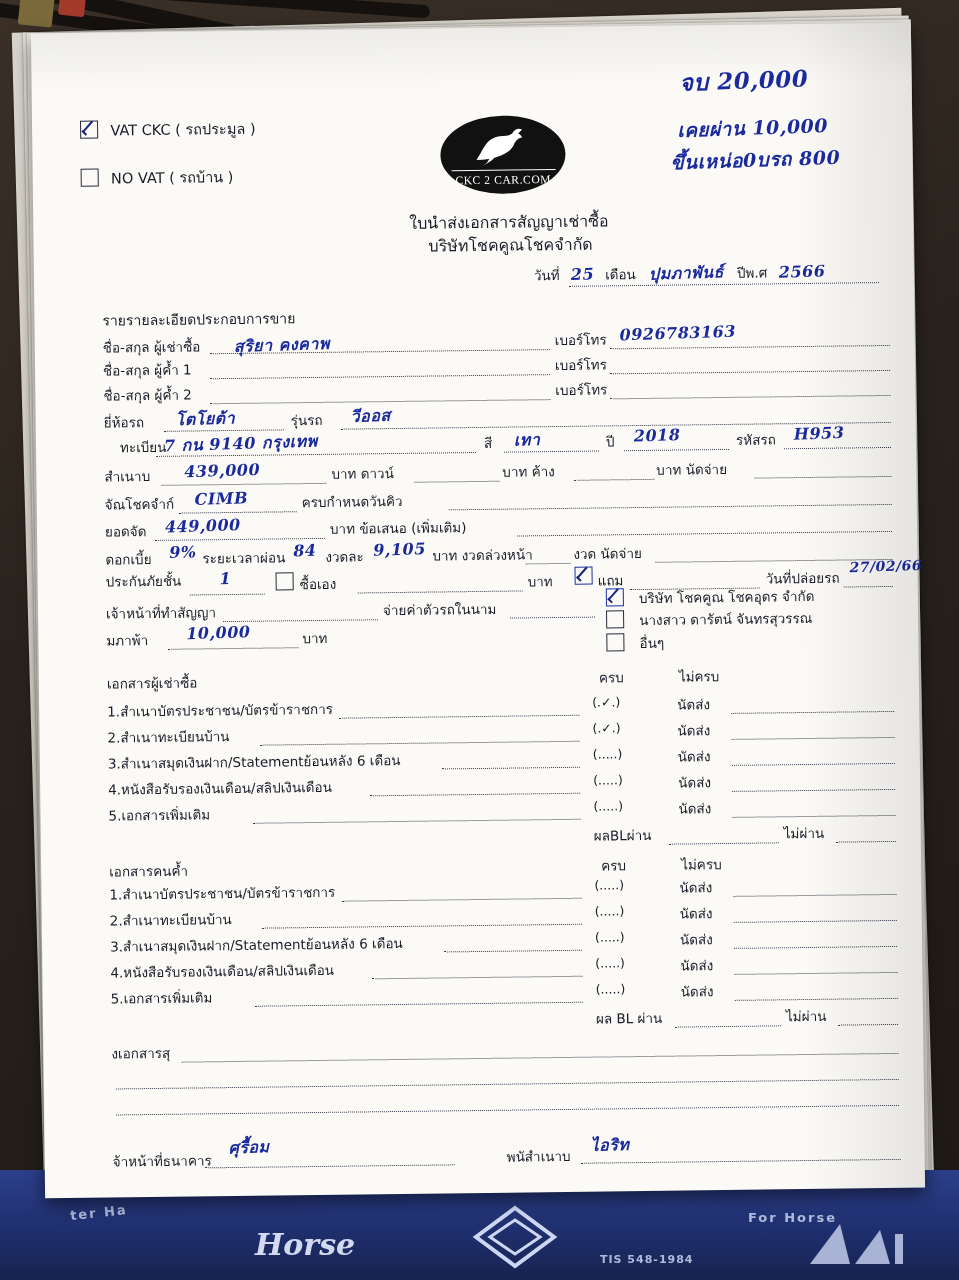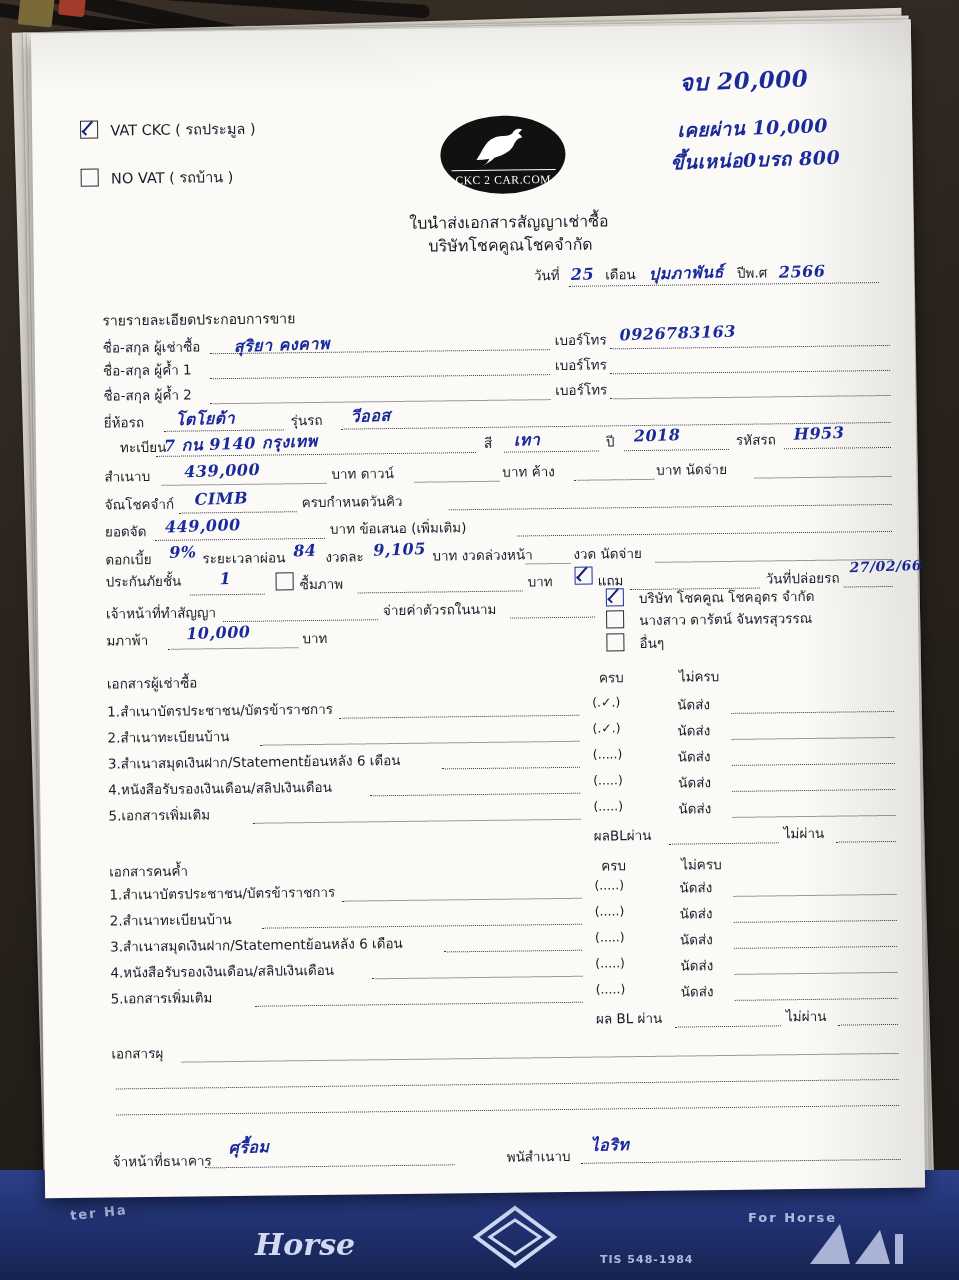--- a/index.html
+++ b/index.html
@@ -216,21 +216,21 @@
     <div class="abs hand md" style="left:336px;top:511px;">9,105</div>
     <div class="abs row-lbl" style="left:395px;top:516px;">บาท งวดล่วงหน้า</div>
     <div class="abs dots" style="left:488px;top:536px;width:45px;"></div>
     <div class="abs row-lbl" style="left:536px;top:516px;">งวด นัดจ่าย</div>
     <div class="abs dots" style="left:618px;top:536px;width:237px;"></div>
 
     <div class="abs row-lbl" style="left:68px;top:518px;margin-top:20px;">ประกันภัยชั้น</div>
     <div class="abs hand md" style="left:182px;top:538px;">1</div>
     <div class="abs dots" style="left:152px;top:563px;width:75px;"></div>
     <span class="cbox" style="position:absolute;left:238px;top:542px;"></span>
-    <div class="abs row-lbl" style="left:262px;top:543px;">ซื้มภาพ</div>
+    <div class="abs row-lbl" style="left:262px;top:543px;">ซื้อเอง</div>
     <div class="abs dots" style="left:320px;top:563px;width:165px;"></div>
     <div class="abs row-lbl" style="left:490px;top:543px;">บาท</div>
     <span class="cbox checked blue" style="position:absolute;left:537px;top:540px;"></span>
     <div class="abs row-lbl" style="left:560px;top:543px;">แถม</div>
     <div class="abs dots" style="left:592px;top:563px;width:130px;"></div>
     <div class="abs row-lbl" style="left:728px;top:543px;">วันที่ปล่อยรถ</div>
     <div class="abs hand sm" style="left:812px;top:535px;">27/02/66</div>
     <div class="abs dots" style="left:806px;top:563px;width:49px;"></div>
 
     <div class="abs row-lbl" style="left:68px;top:570px;">เจ้าหน้าที่ทำสัญญา</div>
@@ -327,21 +327,21 @@
     <div class="abs dots" style="left:212px;top:975px;width:328px;"></div>
     <div class="abs tiny" style="left:553px;top:955px;">(.....)</div>
     <div class="abs row-lbl" style="left:638px;top:955px;">นัดส่ง</div>
     <div class="abs dots" style="left:692px;top:975px;width:163px;"></div>
 
     <div class="abs row-lbl" style="left:553px;top:981px;">ผล BL ผ่าน</div>
     <div class="abs dots" style="left:632px;top:1001px;width:106px;"></div>
     <div class="abs row-lbl" style="left:743px;top:981px;">ไม่ผ่าน</div>
     <div class="abs dots" style="left:795px;top:1001px;width:60px;"></div>
 
-    <div class="abs row-lbl" style="left:68px;top:1010px;">เอกสารผุ</div>
+    <div class="abs row-lbl" style="left:68px;top:1010px;">งเอกสารสุ</div>
     <div class="abs dots" style="left:138px;top:1030px;width:717px;"></div>
     <div class="abs dots" style="left:72px;top:1056px;width:783px;"></div>
     <div class="abs dots" style="left:72px;top:1082px;width:783px;"></div>
 
     <div class="abs row-lbl" style="left:68px;top:1118px;">จ้าหน้าที่ธนาคาร</div>
     <div class="abs hand md" style="left:184px;top:1104px;">ศุรื้อม</div>
     <div class="abs dots" style="left:160px;top:1136px;width:250px;"></div>
 
     <div class="abs row-lbl" style="left:462px;top:1118px;">พนัสำเนาบ</div>
     <div class="abs hand md" style="left:546px;top:1106px;">ไอริท</div>

